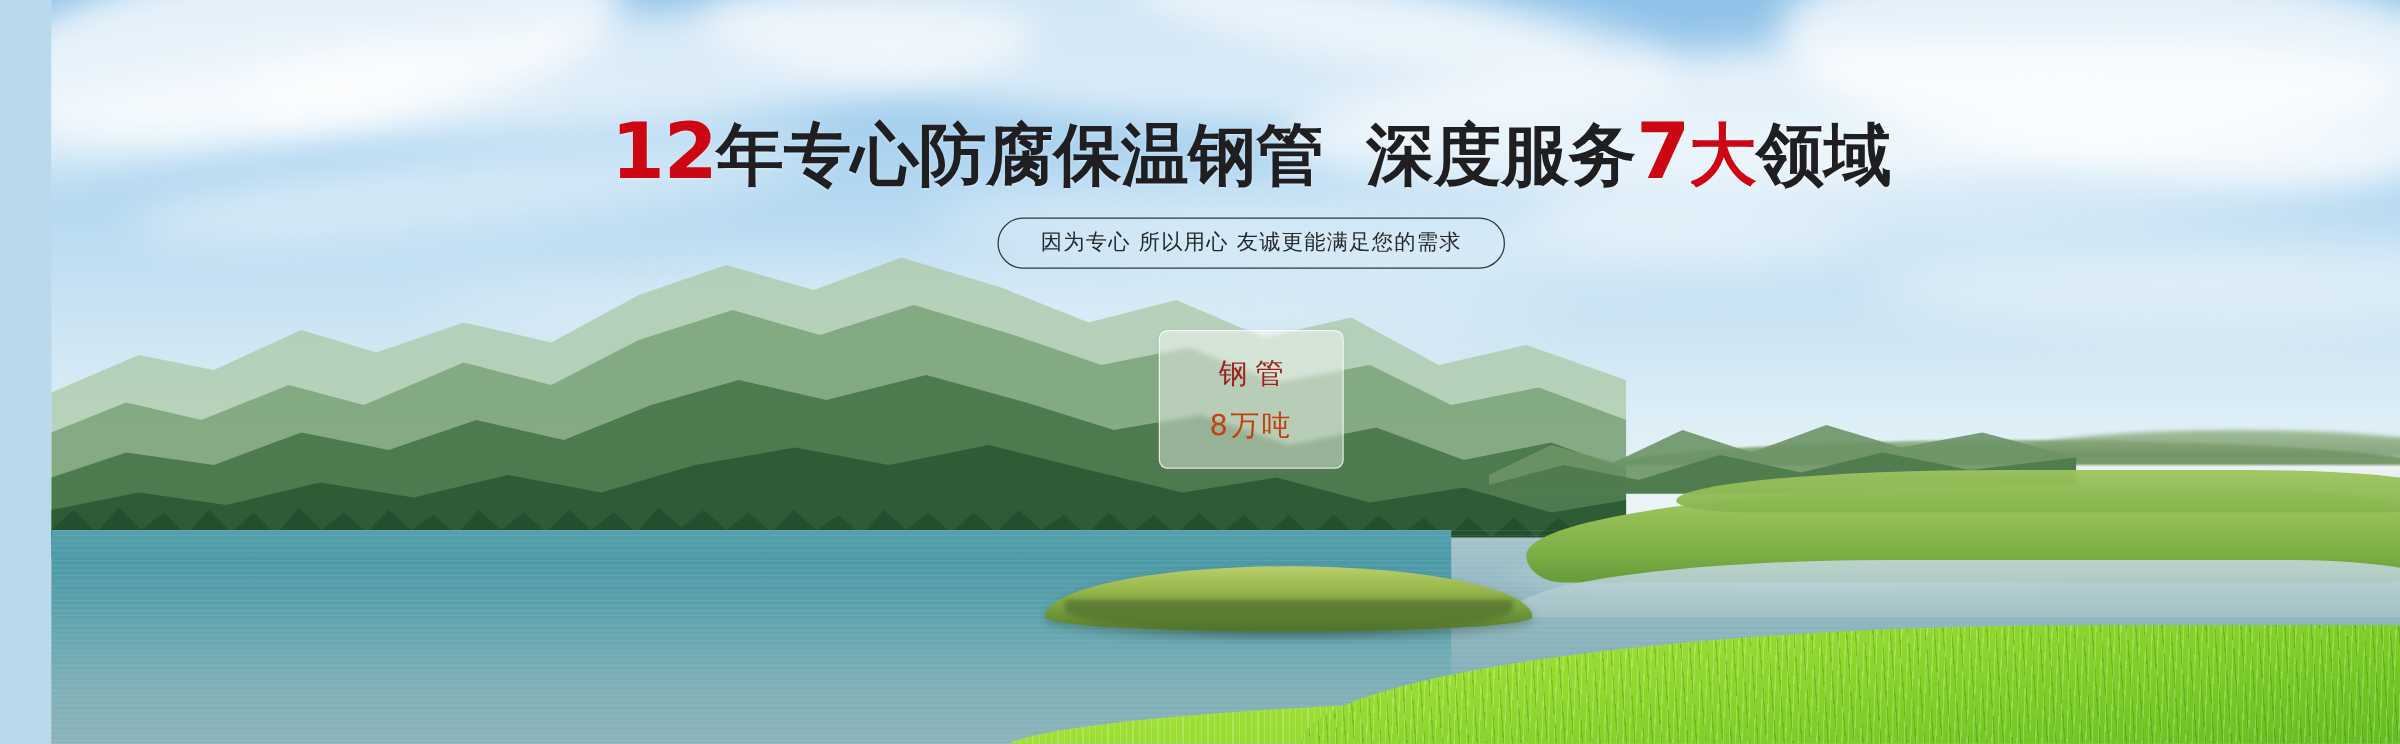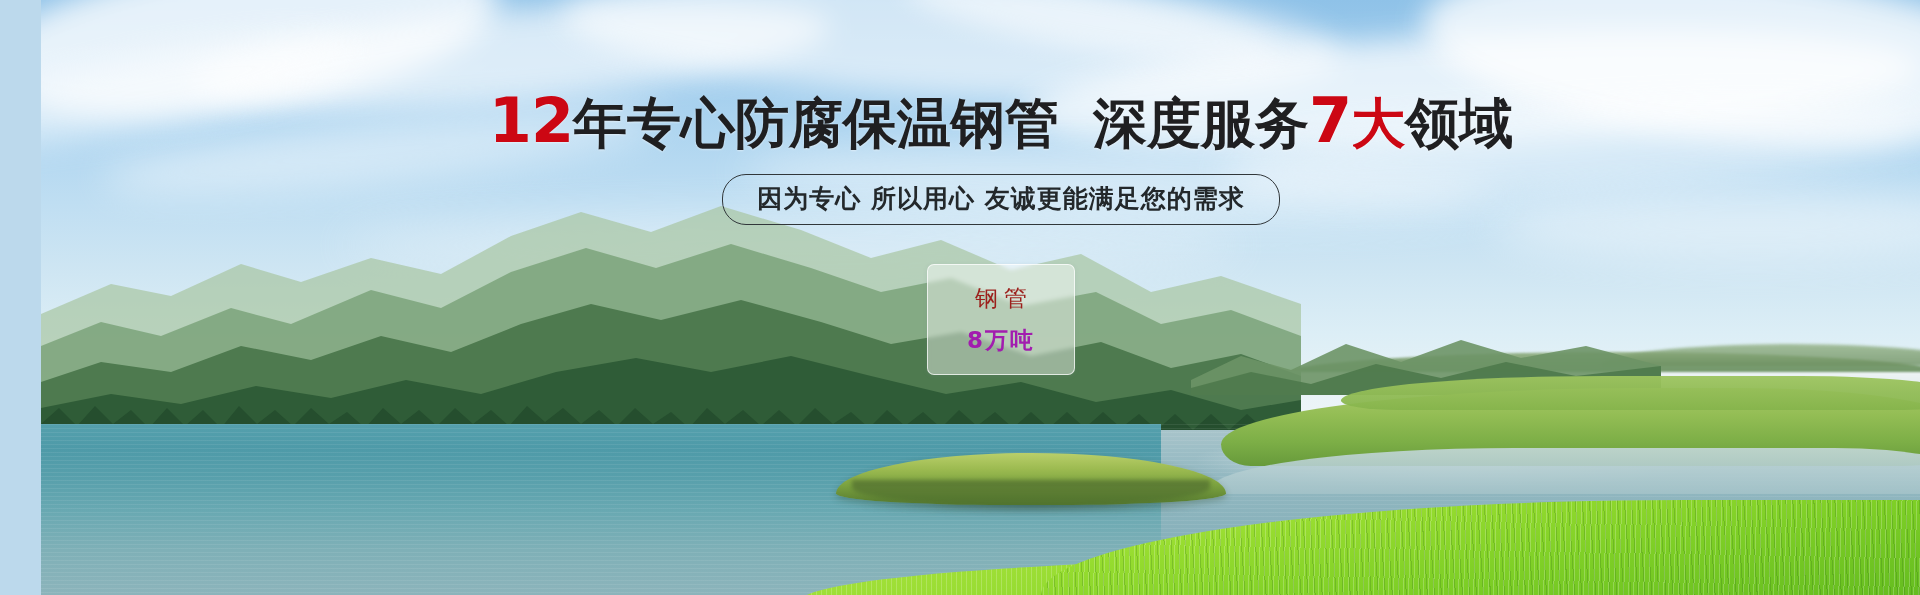--- a/index.html
+++ b/index.html
@@ -187,26 +187,26 @@
   .headline .gap { display:inline-block; width:34px; }
 
   .subtitle-wrap {
     position:absolute; left:0; right:0; top:174px;
     display:flex; justify-content:center;
   }
   .subtitle {
     border:1.6px solid #31373a;
     border-radius:24px;
     padding:7px 34px 9px;
-    font-size:25px;
+    font-size:17px;
     color:#23282b;
     letter-spacing:1px;
     white-space:nowrap;
     background:transparent;
-    font-weight:700;
+    font-weight:400;
   }
 
   
   .cards {
     position:absolute; left:0; right:0; top:264px;
     display:flex; justify-content:center; gap:20px;
   }
   .card {
     width:148px; height:111px;
     background:rgba(255,255,255,.42);
@@ -220,23 +220,23 @@
   }
   .card-title {
     font-size:23px;
     color:#9c1f1b;
     letter-spacing:6px;
     text-indent:6px;
     font-weight:500;
   }
   .card-value {
     font-size:23px;
-    color:#a21caf;
+    color:#c2410c;
     letter-spacing:2px;
-    font-weight:700;
+    font-weight:400;
     white-space:nowrap;
   }
   .card-value sup { font-size:14px; vertical-align:super; letter-spacing:0; }
 </style>
 </head>
 <body>
 
 <div class="banner">
 
   <div class="sky"></div>

